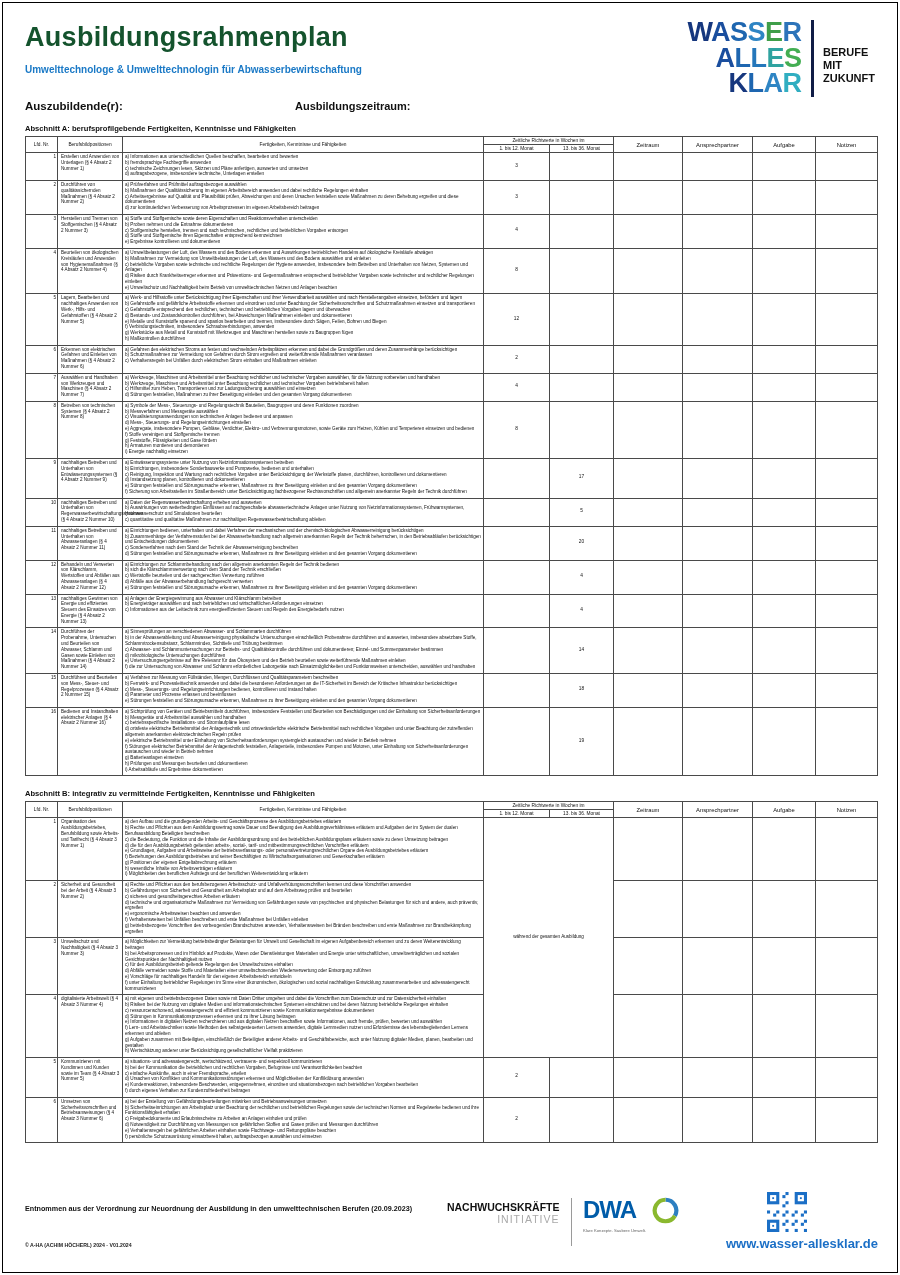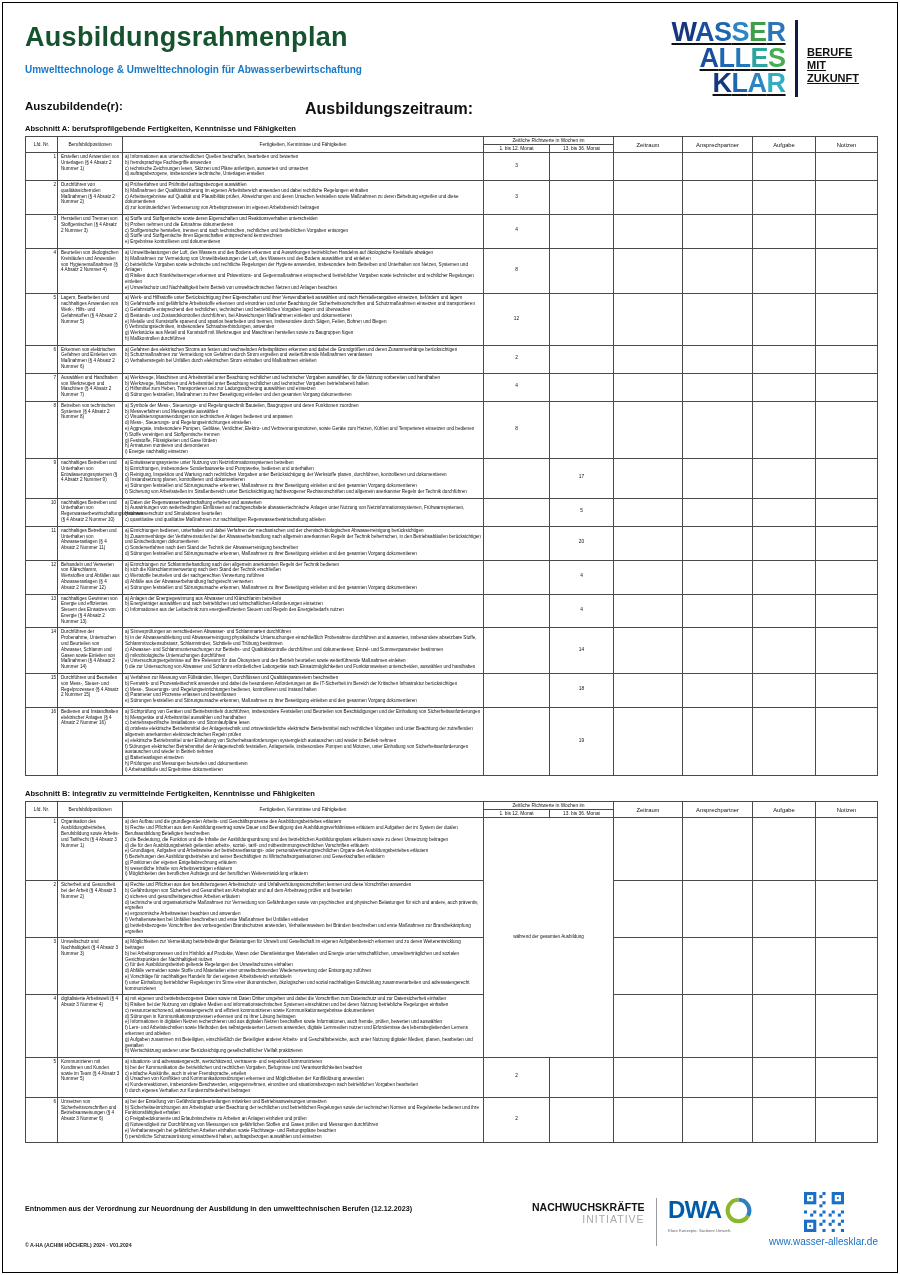--- a/index.html
+++ b/index.html
@@ -7,23 +7,23 @@
     width:900px;height:1275px;position:relative;background:#fff;
     font-family:"Liberation Sans", sans-serif;color:#111;overflow:hidden;
   }
   .page-frame{position:absolute;inset:2px;border:1.6px solid #000;pointer-events:none;}
 
   
   .header{position:absolute;top:22px;left:25px;right:25px;height:100px;}
   .doc-title{margin:0;font-size:27px;font-weight:700;color:#14532d;letter-spacing:.3px;}
   .doc-subtitle{margin:11px 0 0 0;font-size:10px;font-weight:700;color:#1a79c6;}
   .fields{position:absolute;left:0;top:78px;font-size:11.5px;font-weight:700;}
-  .field-period{position:absolute;left:280px;top:78px;font-size:16px;font-weight:700;}
-
-  .brand{position:absolute;right:16px;top:-2px;display:flex;gap:9px;text-decoration:underline;}
+  .field-period{position:absolute;left:270px;top:78px;font-size:11px;font-weight:700;}
+
+  .brand{position:absolute;right:0;top:-2px;display:flex;gap:9px;}
   .logo-words{text-align:right;font-weight:800;font-size:27px;line-height:.95;letter-spacing:-.5px;}
   .logo-divider{width:3.5px;background:#101c46;}
   .logo-slogan{padding-top:26px;font-size:11px;font-weight:800;line-height:1.18;color:#111;}
 
   
   .main{position:absolute;top:124px;left:25px;}
   .section-title{font-size:7.6px;font-weight:700;margin:0 0 3px 0;}
   .plan-table{width:852px;border-collapse:collapse;table-layout:fixed;margin-bottom:13px;}
   .plan-table th,.plan-table td{border:.8px solid #4a4a4a;box-sizing:border-box;}
   .plan-table th{font-size:4.8px;font-weight:400;text-align:center;padding:1px;}
@@ -37,25 +37,25 @@
 
   
   .source-note{position:absolute;left:25px;top:1204px;font-size:7.2px;font-weight:700;color:#111;}
   .copyright{position:absolute;left:25px;top:1242px;font-size:5.2px;font-weight:700;color:#222;}
   .footer-right{position:absolute;right:22px;top:1192px;display:flex;align-items:flex-start;gap:11px;}
   .nwk{text-align:right;padding-top:9px;}
   .nwk-1{font-size:10.5px;font-weight:800;color:#111;}
   .nwk-2{font-size:10.5px;font-weight:400;color:#a9a9a9;letter-spacing:1px;}
   .footer-vline{width:1.5px;height:48px;background:#9a9a9a;margin-top:6px;}
   .dwa{display:flex;flex-direction:column;align-items:flex-start;padding-top:4px;}
-  .dwa-row{display:flex;align-items:center;gap:4px;}
+  .dwa-row{display:flex;align-items:center;gap:16px;}
   .dwa-name{font-size:24px;font-weight:800;color:#005ca9;letter-spacing:-1px;}
   .dwa-tagline{font-size:4.2px;color:#666;margin-top:4px;}
   .qrblock{display:flex;flex-direction:column;align-items:center;gap:4px;margin-left:6px;}
-  .qr-url{font-size:10px;font-weight:400;color:#1b6fc6;}
+  .qr-url{font-size:13px;font-weight:700;color:#1b6fc6;margin-left:30px;}
 </style>
 </head>
 <body>
 
 <div class="page-frame"></div>
 
 <div class="header">
   <h1 class="doc-title">Ausbildungsrahmenplan</h1>
   <div class="doc-subtitle">Umwelttechnologe &amp; Umwelttechnologin für Abwasserbewirtschaftung</div>
   <div class="fields">Auszubildende(r):</div>
@@ -520,21 +520,21 @@
           <td class="c-w"></td>
           <td class="c-blank"></td>
           <td class="c-blank"></td>
           <td class="c-blank"></td>
           <td class="c-blank"></td>
         </tr>
       </tbody>
   </table>
 </div>
 
-<div class="source-note">Entnommen aus der Verordnung zur Neuordnung der Ausbildung in den umwelttechnischen Berufen (12.12.2023)</div>
+<div class="source-note">Entnommen aus der Verordnung zur Neuordnung der Ausbildung in den umwelttechnischen Berufen (20.09.2023)</div>
 <div class="copyright">© A-HA (ACHIM HÖCHERL) 2024 - V01.2024</div>
 
 <div class="footer-right">
   <div class="nwk">
     <div class="nwk-1">NACHWUCHSKRÄFTE</div>
     <div class="nwk-2">INITIATIVE</div>
   </div>
   <div class="footer-vline"></div>
   <div class="dwa">
     <div class="dwa-row">

